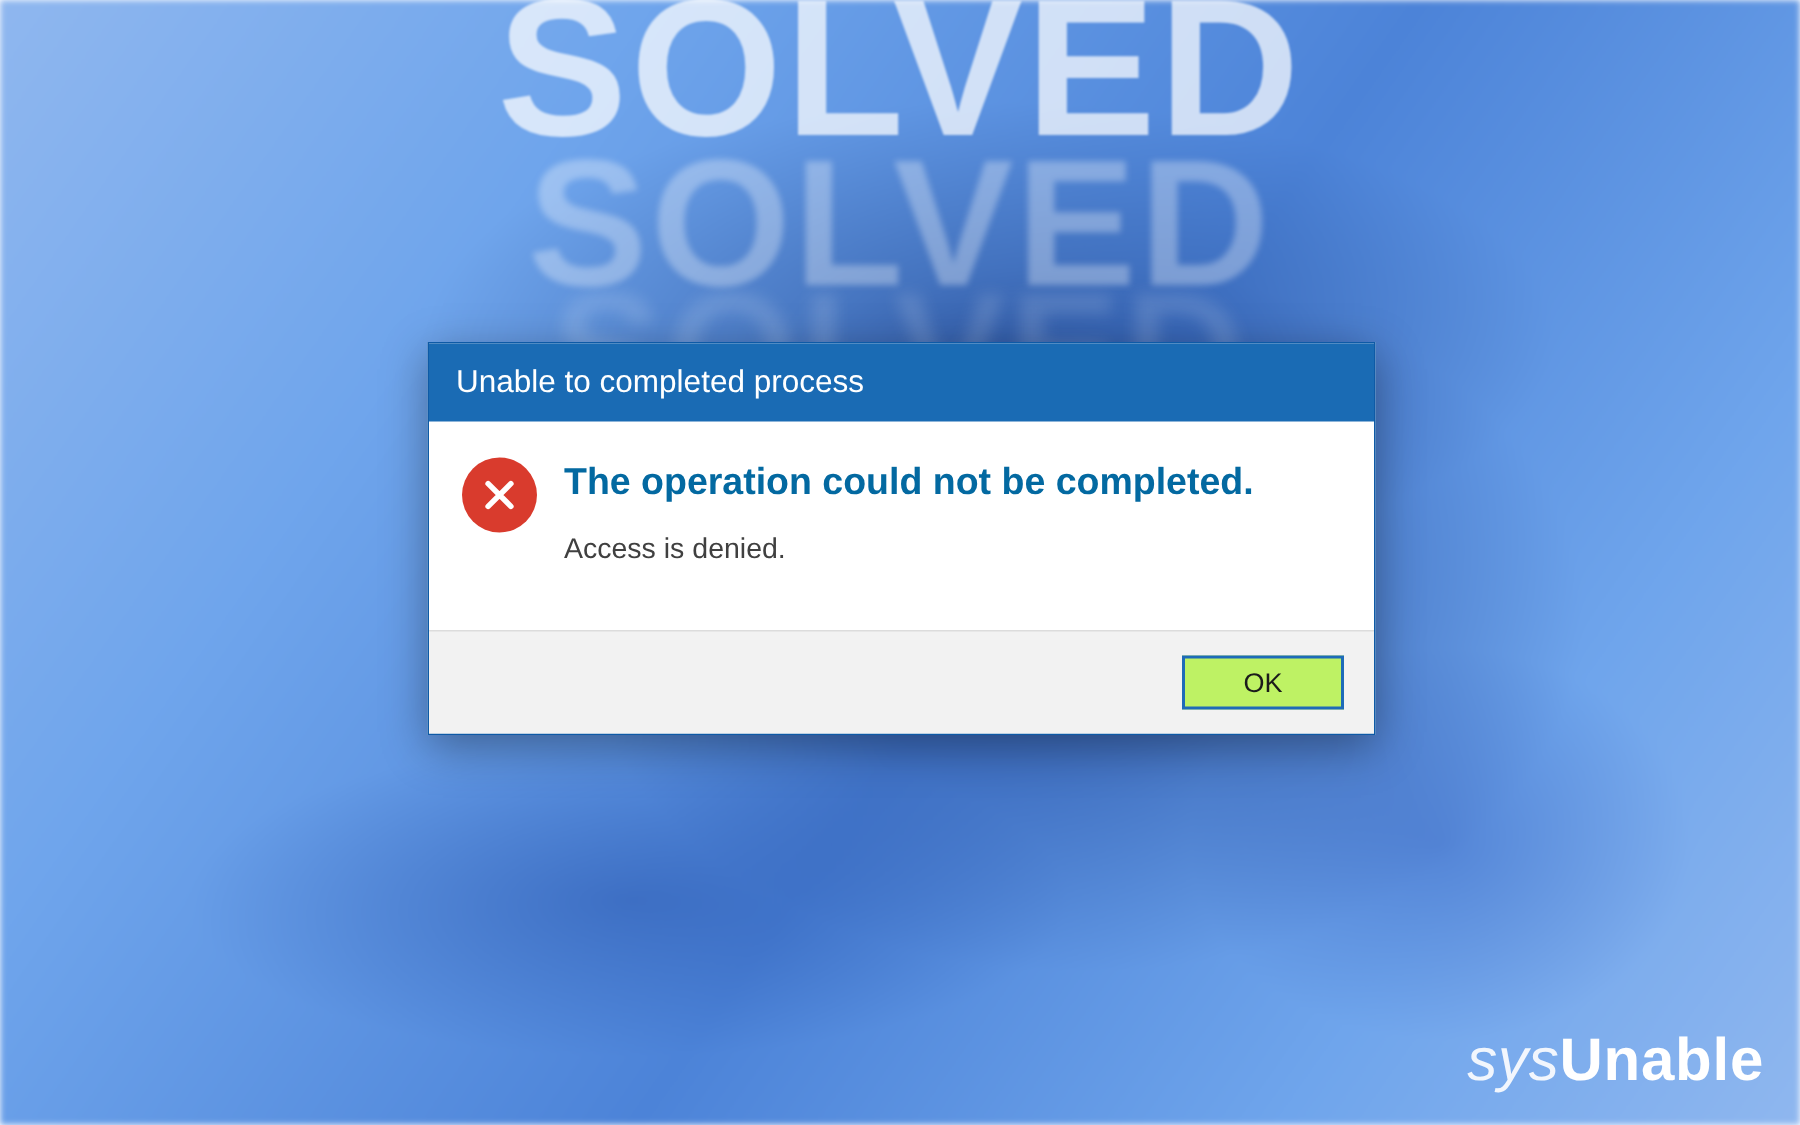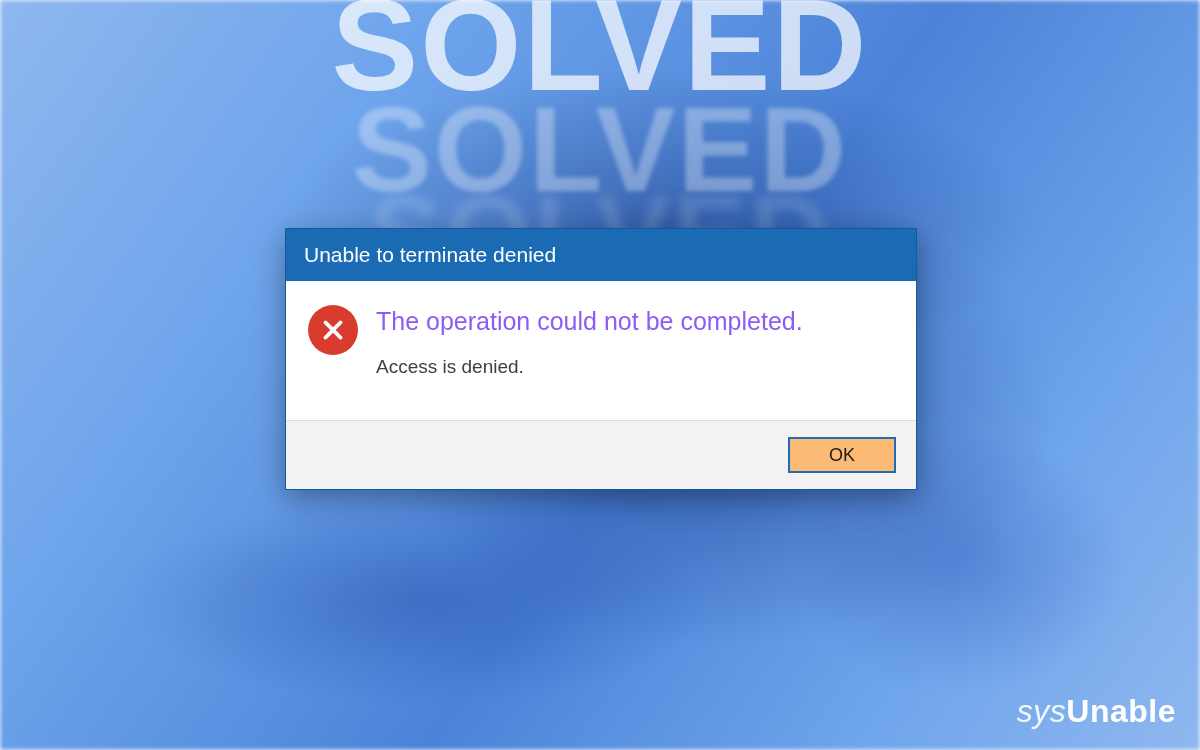--- a/index.html
+++ b/index.html
@@ -72,55 +72,55 @@
     height: 50px;
     border-radius: 50%;
     background: #d93b2d;
     display: flex;
     align-items: center;
     justify-content: center;
   }
   .err-icon svg { display: block; }
   .msg { flex: 1; }
   .msg .primary {
-    color: #8b5cf6;
+    color: #0369a1;
     font-size: 25px;
-    font-weight: 400;
+    font-weight: 700;
     margin: 2px 0 20px 0;
   }
   .msg .secondary {
     color: #404040;
     font-size: 19px;
     font-weight: 400;
   }
   .footer {
     background: #f2f2f2;
     border-top: 1px solid #dcdcdc;
     padding: 16px 20px;
     display: flex;
     justify-content: flex-end;
   }
   .ok-btn {
     min-width: 108px;
     height: 36px;
-    background: #fdba74;
+    background: #bef264;
     border: 2px solid #1e6bb8;
     color: #1b1b1b;
     font-size: 18px;
     font-family: inherit;
     cursor: pointer;
   }
 
   
   .watermark {
     position: absolute;
     right: 24px;
     bottom: 20px;
     color: #ffffff;
-    font-size: 32px;
+    font-size: 40px;
     font-weight: 400;
     font-style: italic;
     font-family: Arial, sans-serif;
     letter-spacing: 0.5px;
     display: flex;
     align-items: baseline;
   }
   .watermark .sys { font-style: italic; font-weight: 400; opacity: 0.9; }
   .watermark .tweak { font-weight: 900; font-style: normal; }
 </style>
@@ -128,21 +128,21 @@
 <body>
 
 <div class="bg"></div>
 
 <div class="solved s3">SOLVED</div>
 <div class="solved s2">SOLVED</div>
 <div class="solved s1">SOLVED</div>
 
 <div class="dialog">
   <div class="titlebar">
-    <span>Unable to terminate denied</span>
+    <span>Unable to completed process</span>
   </div>
   <div class="body">
     <div class="err-icon">
       <div class="circle">
         <svg width="26" height="26" viewBox="0 0 24 24">
           <path d="M5 5 L19 19 M19 5 L5 19" stroke="#ffffff" stroke-width="3.4" stroke-linecap="round" fill="none"></path>
         </svg>
       </div>
     </div>
     <div class="msg">

